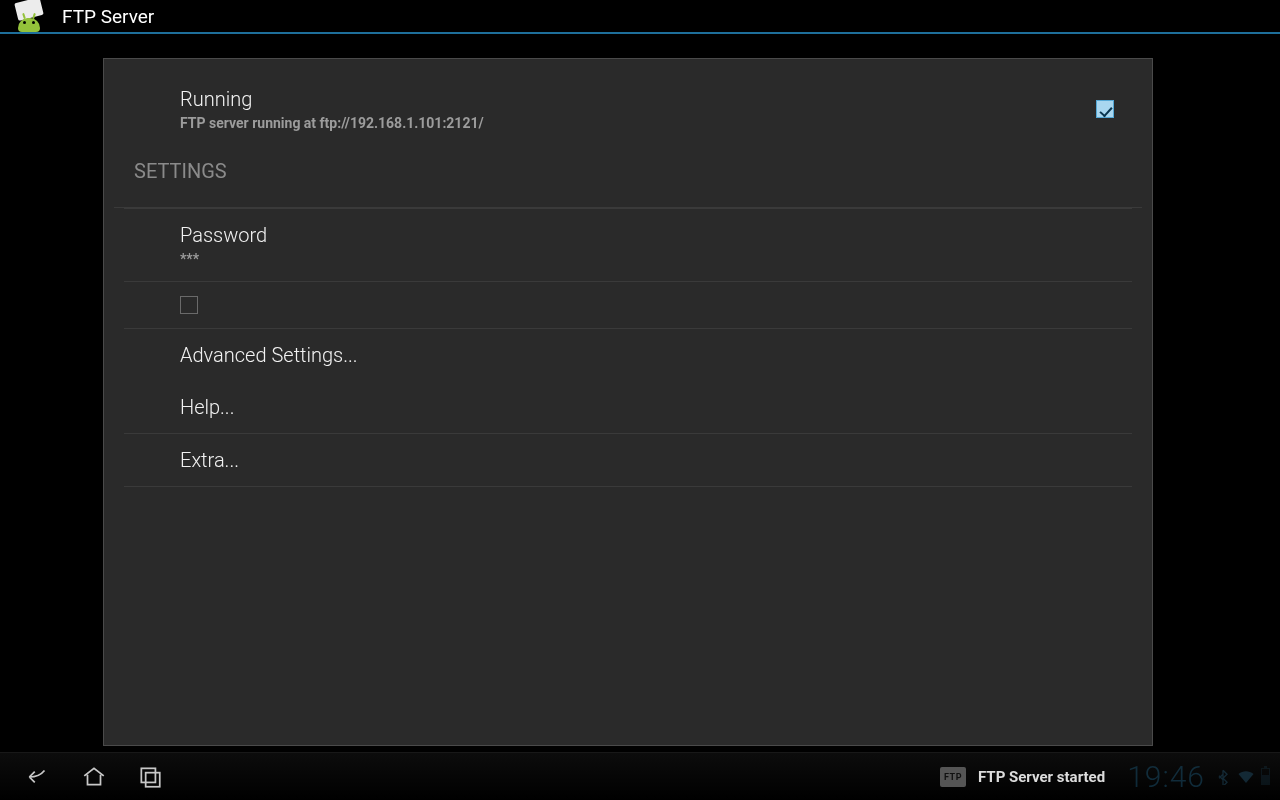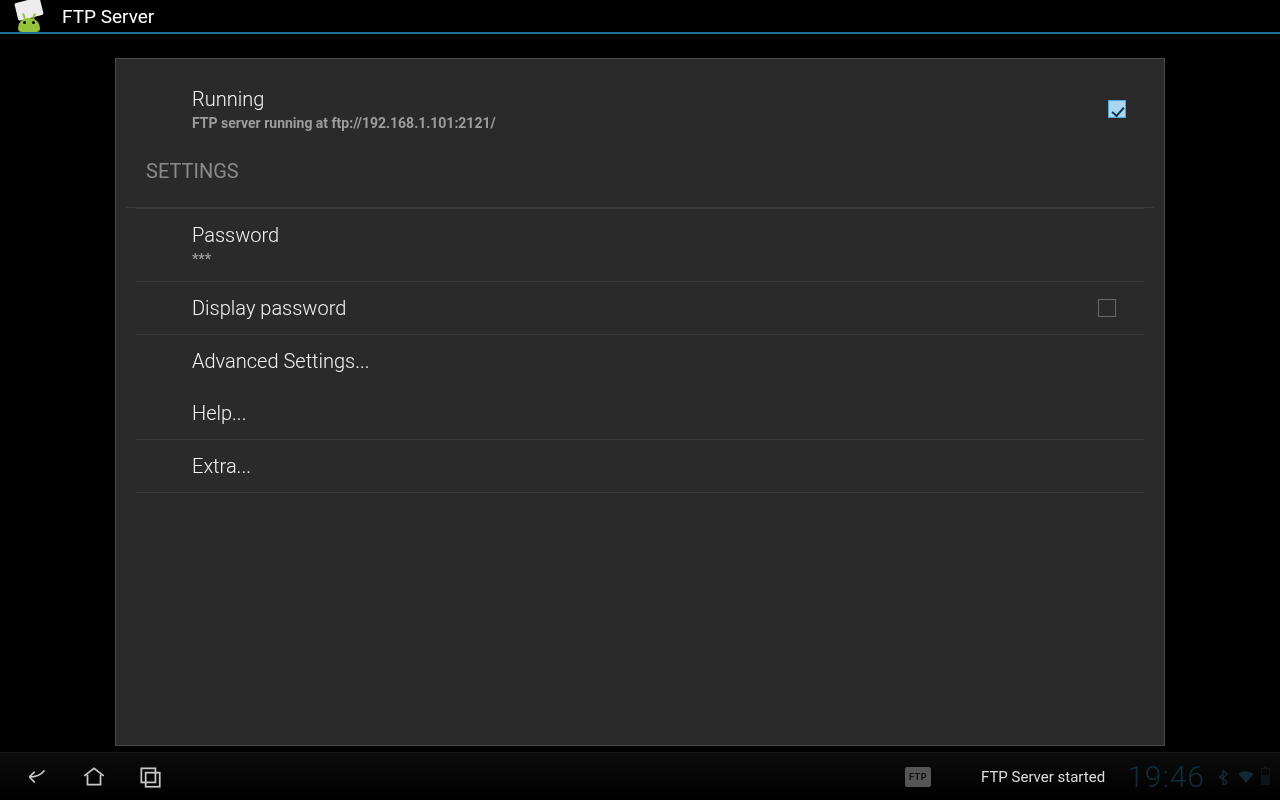--- a/index.html
+++ b/index.html
@@ -50,21 +50,21 @@
   }
   .app-icon .eye1 { left: 11px; }
   .app-icon .eye2 { left: 20px; }
   .app-title {
     font-size: 19px; font-weight: 400; color: #fff;
   }
 
   
   .panel {
     position: absolute;
-    left: 115px; top: 58px;
+    left: 103px; top: 58px;
     width: 1050px; height: 688px;
     background: #2a2a2a;
     border: 1px solid #4a4a4a;
   }
 
   .row {
     display: flex;
     align-items: center;
     padding: 14px 24px 14px 76px;
     position: relative;
@@ -130,21 +130,21 @@
   }
   .notif-chip {
     display: flex; align-items: center; gap: 12px;
     height: 100%; padding: 0 12px 0 8px;
   }
   .ftp-mini {
     background: #555; color: #111;
     font-size: 9px; font-weight: 700;
     padding: 5px 4px; border-radius: 2px; letter-spacing: 0.5px;
   }
-  .notif-text { font-size: 15px; color: #dcdcdc; font-weight: 400; margin-left: 38px; }
+  .notif-text { font-size: 15px; color: #dcdcdc; font-weight: 700; }
   .clock {
     font-size: 30px; color: #1e5a7a; font-weight: 300;
     letter-spacing: 1px; opacity: 0.45;
   }
   .status-icons { display: flex; gap: 6px; align-items: center; opacity: 0.35; }
   .status-icons svg { fill: #2d6a8c; }
   .battery {
     width: 9px; height: 17px; border: 1px solid #2d6a8c; opacity: 0.45;
     position: relative;
   }
@@ -185,23 +185,20 @@
   <div class="indented-rows">
     <div class="divider"></div>
     <div class="row">
       <div class="row-content">
         <div class="row-title">Password</div>
         <div class="row-sub">***</div>
       </div>
     </div>
     <div class="divider"></div>
     <div class="row">
-      <div class="row-content">
-        <div class="row-title">Display password</div>
-      </div>
       <div class="checkbox"></div>
     </div>
     <div class="divider"></div>
     <div class="row">
       <div class="row-content">
         <div class="row-title">Advanced Settings...</div>
       </div>
     </div>
   </div>
 

